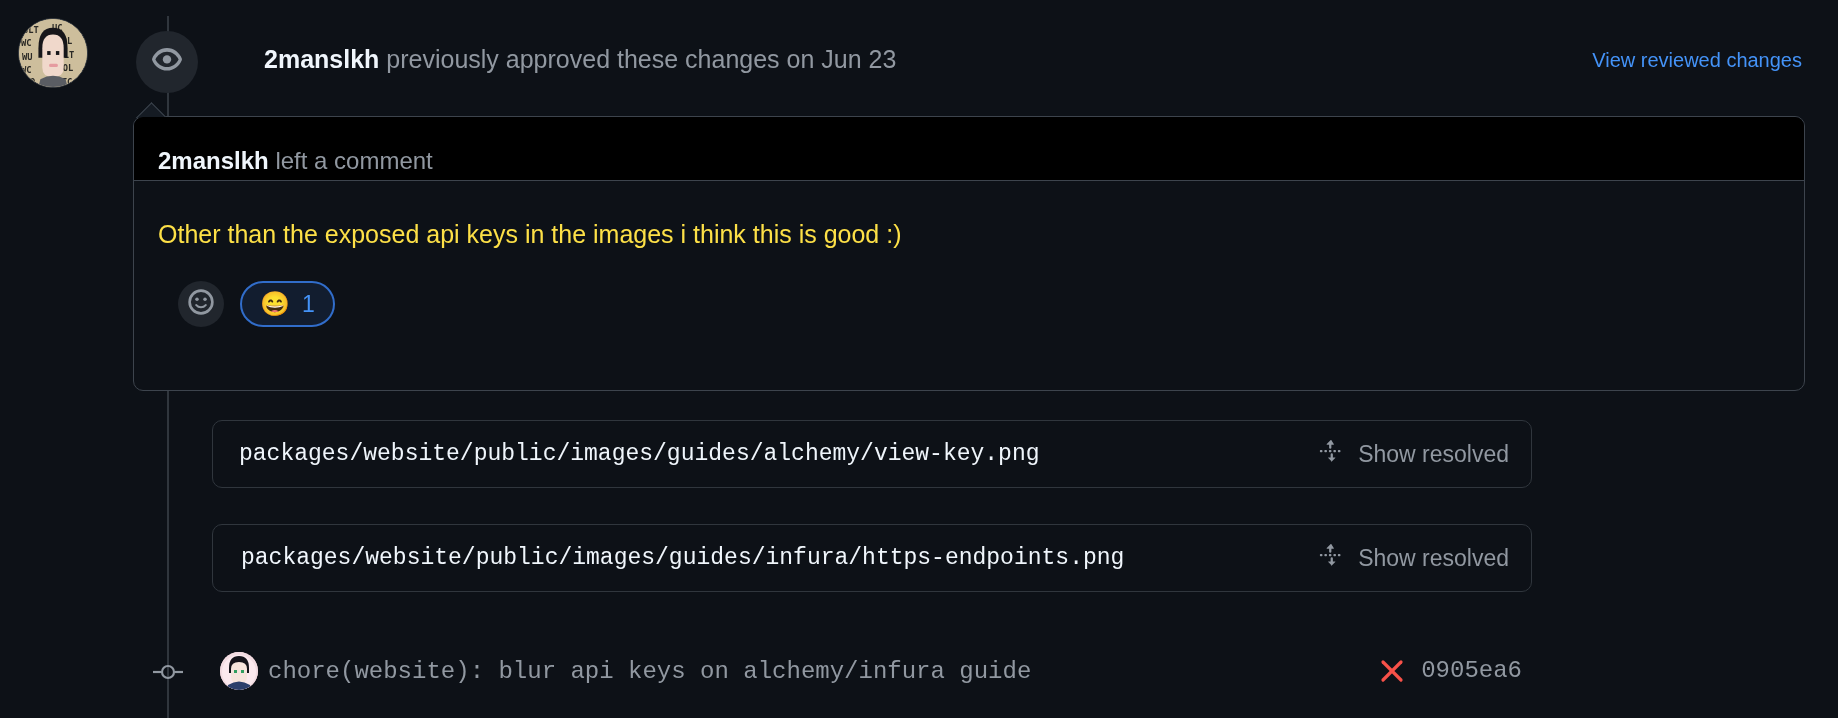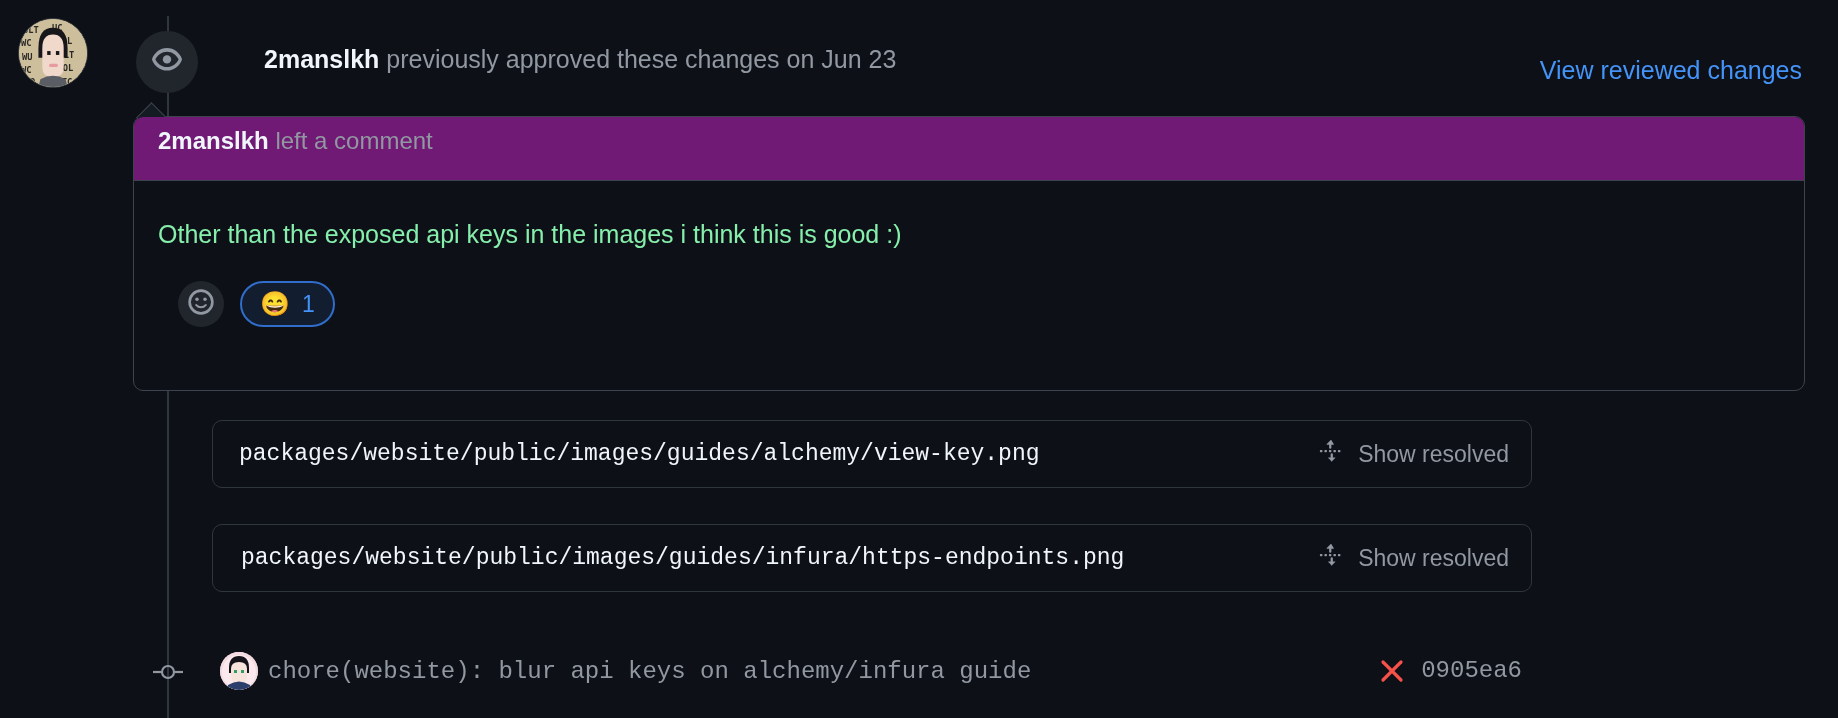--- a/index.html
+++ b/index.html
@@ -89,22 +89,22 @@
     margin-left: 32px;
   }
   .review-text .user {
     color: #f0f6fc;
     font-weight: 700;
   }
 
   .view-reviewed {
     position: absolute;
     right: 36px;
-    top: 41px;
-    font-size: 25px;
+    top: 31px;
+    font-size: 20px;
     line-height: 30px;
     color: #4493f8;
     text-decoration: none;
     white-space: nowrap;
     cursor: pointer;
     margin-left: 40px;
   }
 
   
   .comment-card {
@@ -136,26 +136,26 @@
     height: 22px;
     background: #151b23;
     border-left: 1px solid #3d444d;
     border-top: 1px solid #3d444d;
     transform: rotate(45deg);
   }
 
   .comment-head {
     position: relative;
     height: 64px;
-    background: #701a75;
+    background: #000000;
     border-bottom: 1px solid #3d444d;
     border-radius: 9px 9px 0 0;
     display: flex;
-    align-items: center;
-    padding: 0 22px 15px 24px;
+    align-items: flex-end;
+    padding: 0 22px 4px 24px;
   }
 
   .comment-head-title {
     font-size: 24px;
     line-height: 30px;
     color: #9198a1;
     white-space: nowrap;
   }
   .comment-head-title .user {
     color: #f0f6fc;
@@ -194,21 +194,21 @@
     background: #9198a1;
     display: block;
   }
 
   .comment-body {
     padding: 36px 24px 0 24px;
   }
   .comment-text {
     font-size: 25px;
     line-height: 34px;
-    color: #86efac;
+    color: #fde047;
   }
 
   
   .reactions {
     display: flex;
     align-items: center;
     gap: 16px;
     padding: 30px 0 0 20px;
   }
 

